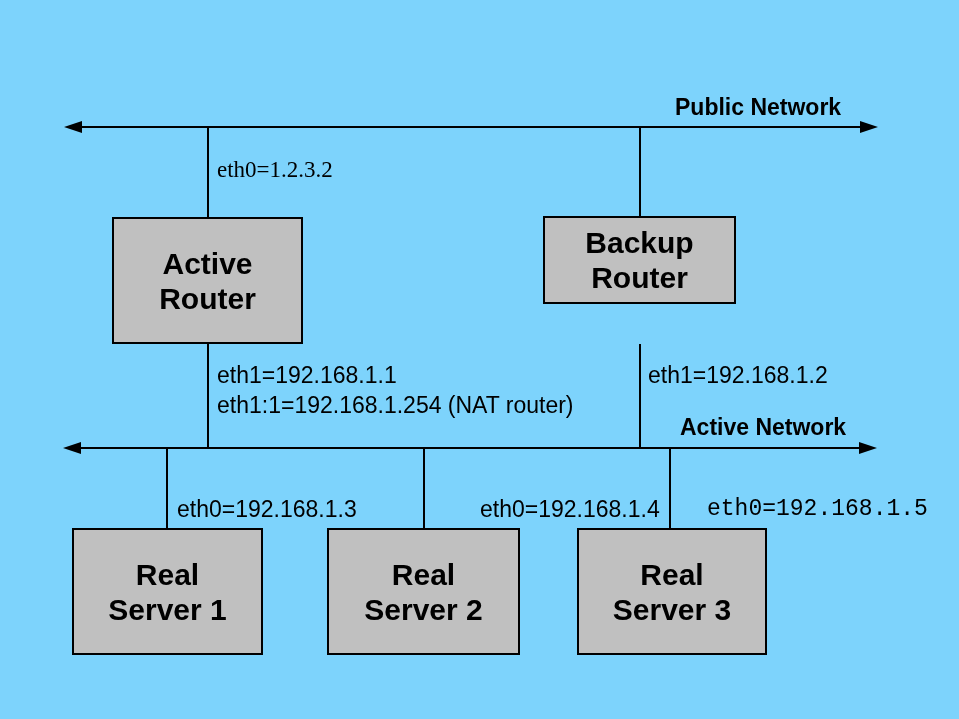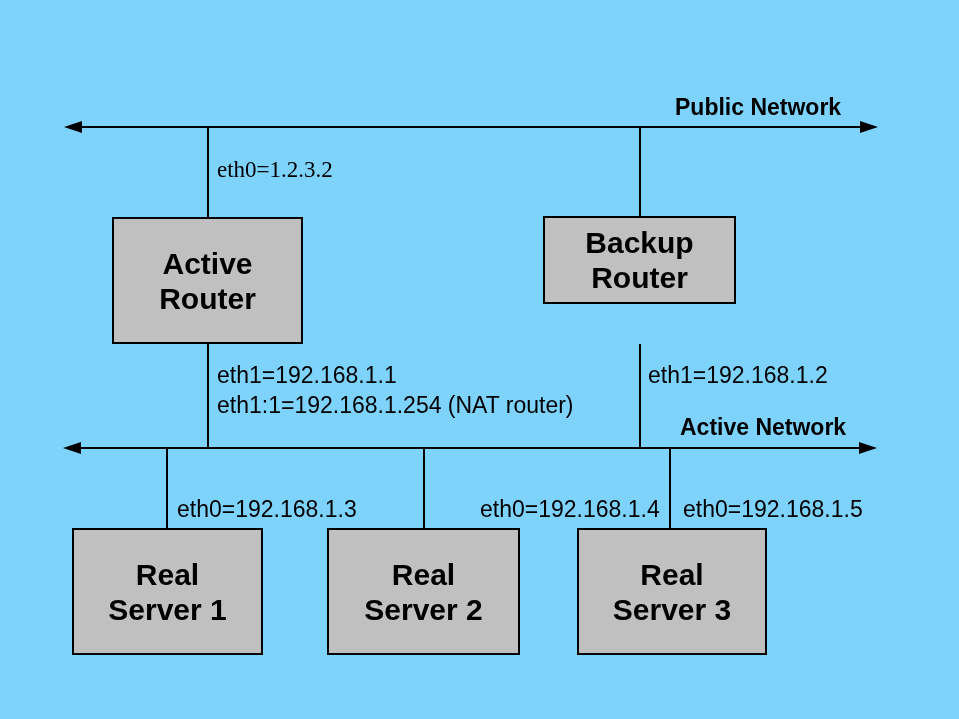--- a/index.html
+++ b/index.html
@@ -92,21 +92,21 @@
   </div>
 
   <div class="iface" style="left:217px; top:360px;">
     <div>eth1=192.168.1.1</div>
     <div>eth1:1=192.168.1.254 (NAT router)</div>
   </div>
   <div class="iface" style="left:648px; top:360px;">eth1=192.168.1.2</div>
 
   <div class="iface" style="left:177px; top:494px;">eth0=192.168.1.3</div>
   <div class="iface" style="left:432px; top:494px;margin-left:48px;">eth0=192.168.1.4</div>
-  <div class="iface" style="left:683px; top:494px;">eth0=192.168.1.5</div>
+  <div class="iface" style="left:707px; top:494px;font-family:Liberation Mono, monospace;">eth0=192.168.1.5</div>
 
   <div class="node" style="left:112px; top:217px; width:191px; height:127px;">
     <div class="node-label">Active
 Router</div>
   </div>
   <div class="node" style="left:543px; top:216px; width:193px; height:88px;">
     <div class="node-label">Backup
 Router</div>
   </div>
 

